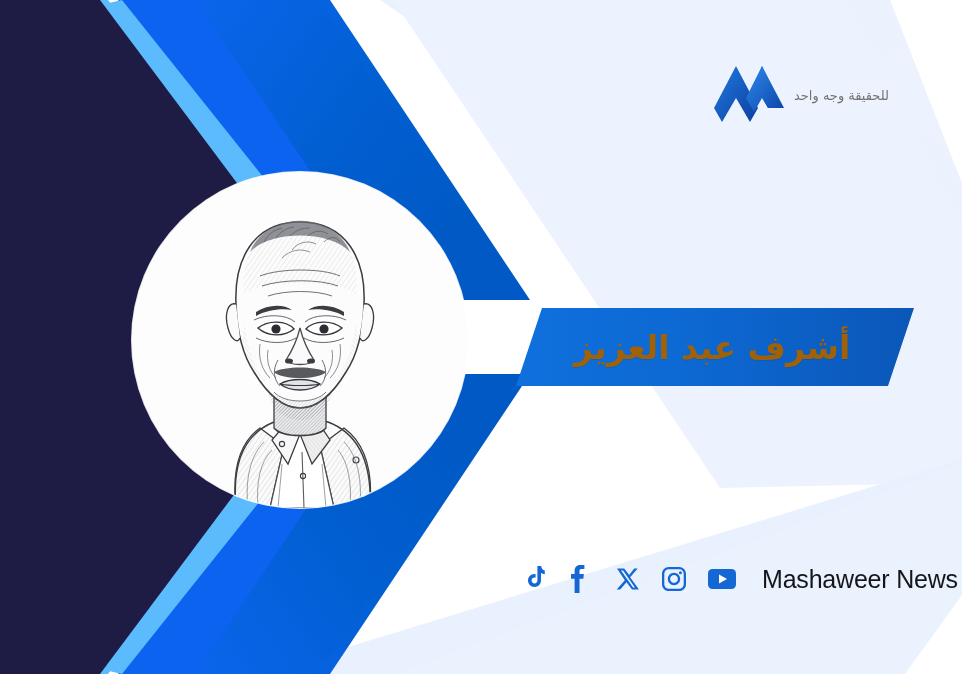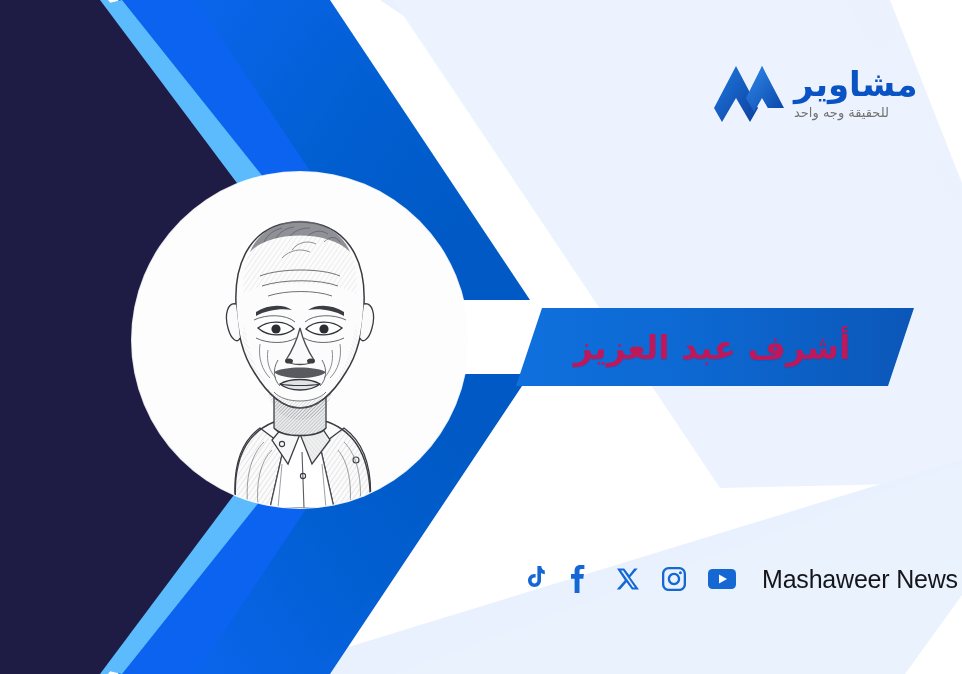--- a/index.html
+++ b/index.html
@@ -107,21 +107,21 @@
   #name-text {
     position: absolute;
     inset: 0;
     display: flex;
     align-items: center;
     justify-content: center;
     direction: rtl;
     font-family: "DejaVu Sans", "Liberation Sans", sans-serif;
     font-size: 33px;
     font-weight: 700;
-    color: #be185d;
+    color: #a16207;
     letter-spacing: 0px;
     white-space: nowrap;
     padding-right: 6px;
     text-shadow: 0 1px 1px rgba(0,0,0,0.08);
   }
 
   
   #social-row {
     position: absolute;
     left: 524px;
@@ -342,21 +342,20 @@
           <stop offset="100%" stop-color="#0b47ab"></stop>
         </linearGradient>
       </defs>
 
       <polygon points="24,2 46,44 38,58 24,34 10,58 2,44" fill="url(#lgA)"></polygon>
 
       <polygon points="50,2 70,44 70,44 56,44 50,34 42,48 34,34" fill="url(#lgB)"></polygon>
       <polygon points="50,2 72,44 56,44 50,33 44,44 38,33" fill="url(#lgB)"></polygon>
     </svg>
     <div id="logo-text">
-      <div class="logo-word">مشاوير</div>
       <div class="logo-tag">للحقيقة وجه واحد</div>
     </div>
   </div>
 
   <div id="name-banner">
     <svg viewBox="0 0 398 78" preserveAspectRatio="none" xmlns="http://www.w3.org/2000/svg">
       <defs>
         <linearGradient id="bannerGrad" x1="0" y1="0" x2="1" y2="0">
           <stop offset="0%" stop-color="#0f70dd"></stop>
           <stop offset="45%" stop-color="#0d68d2"></stop>

